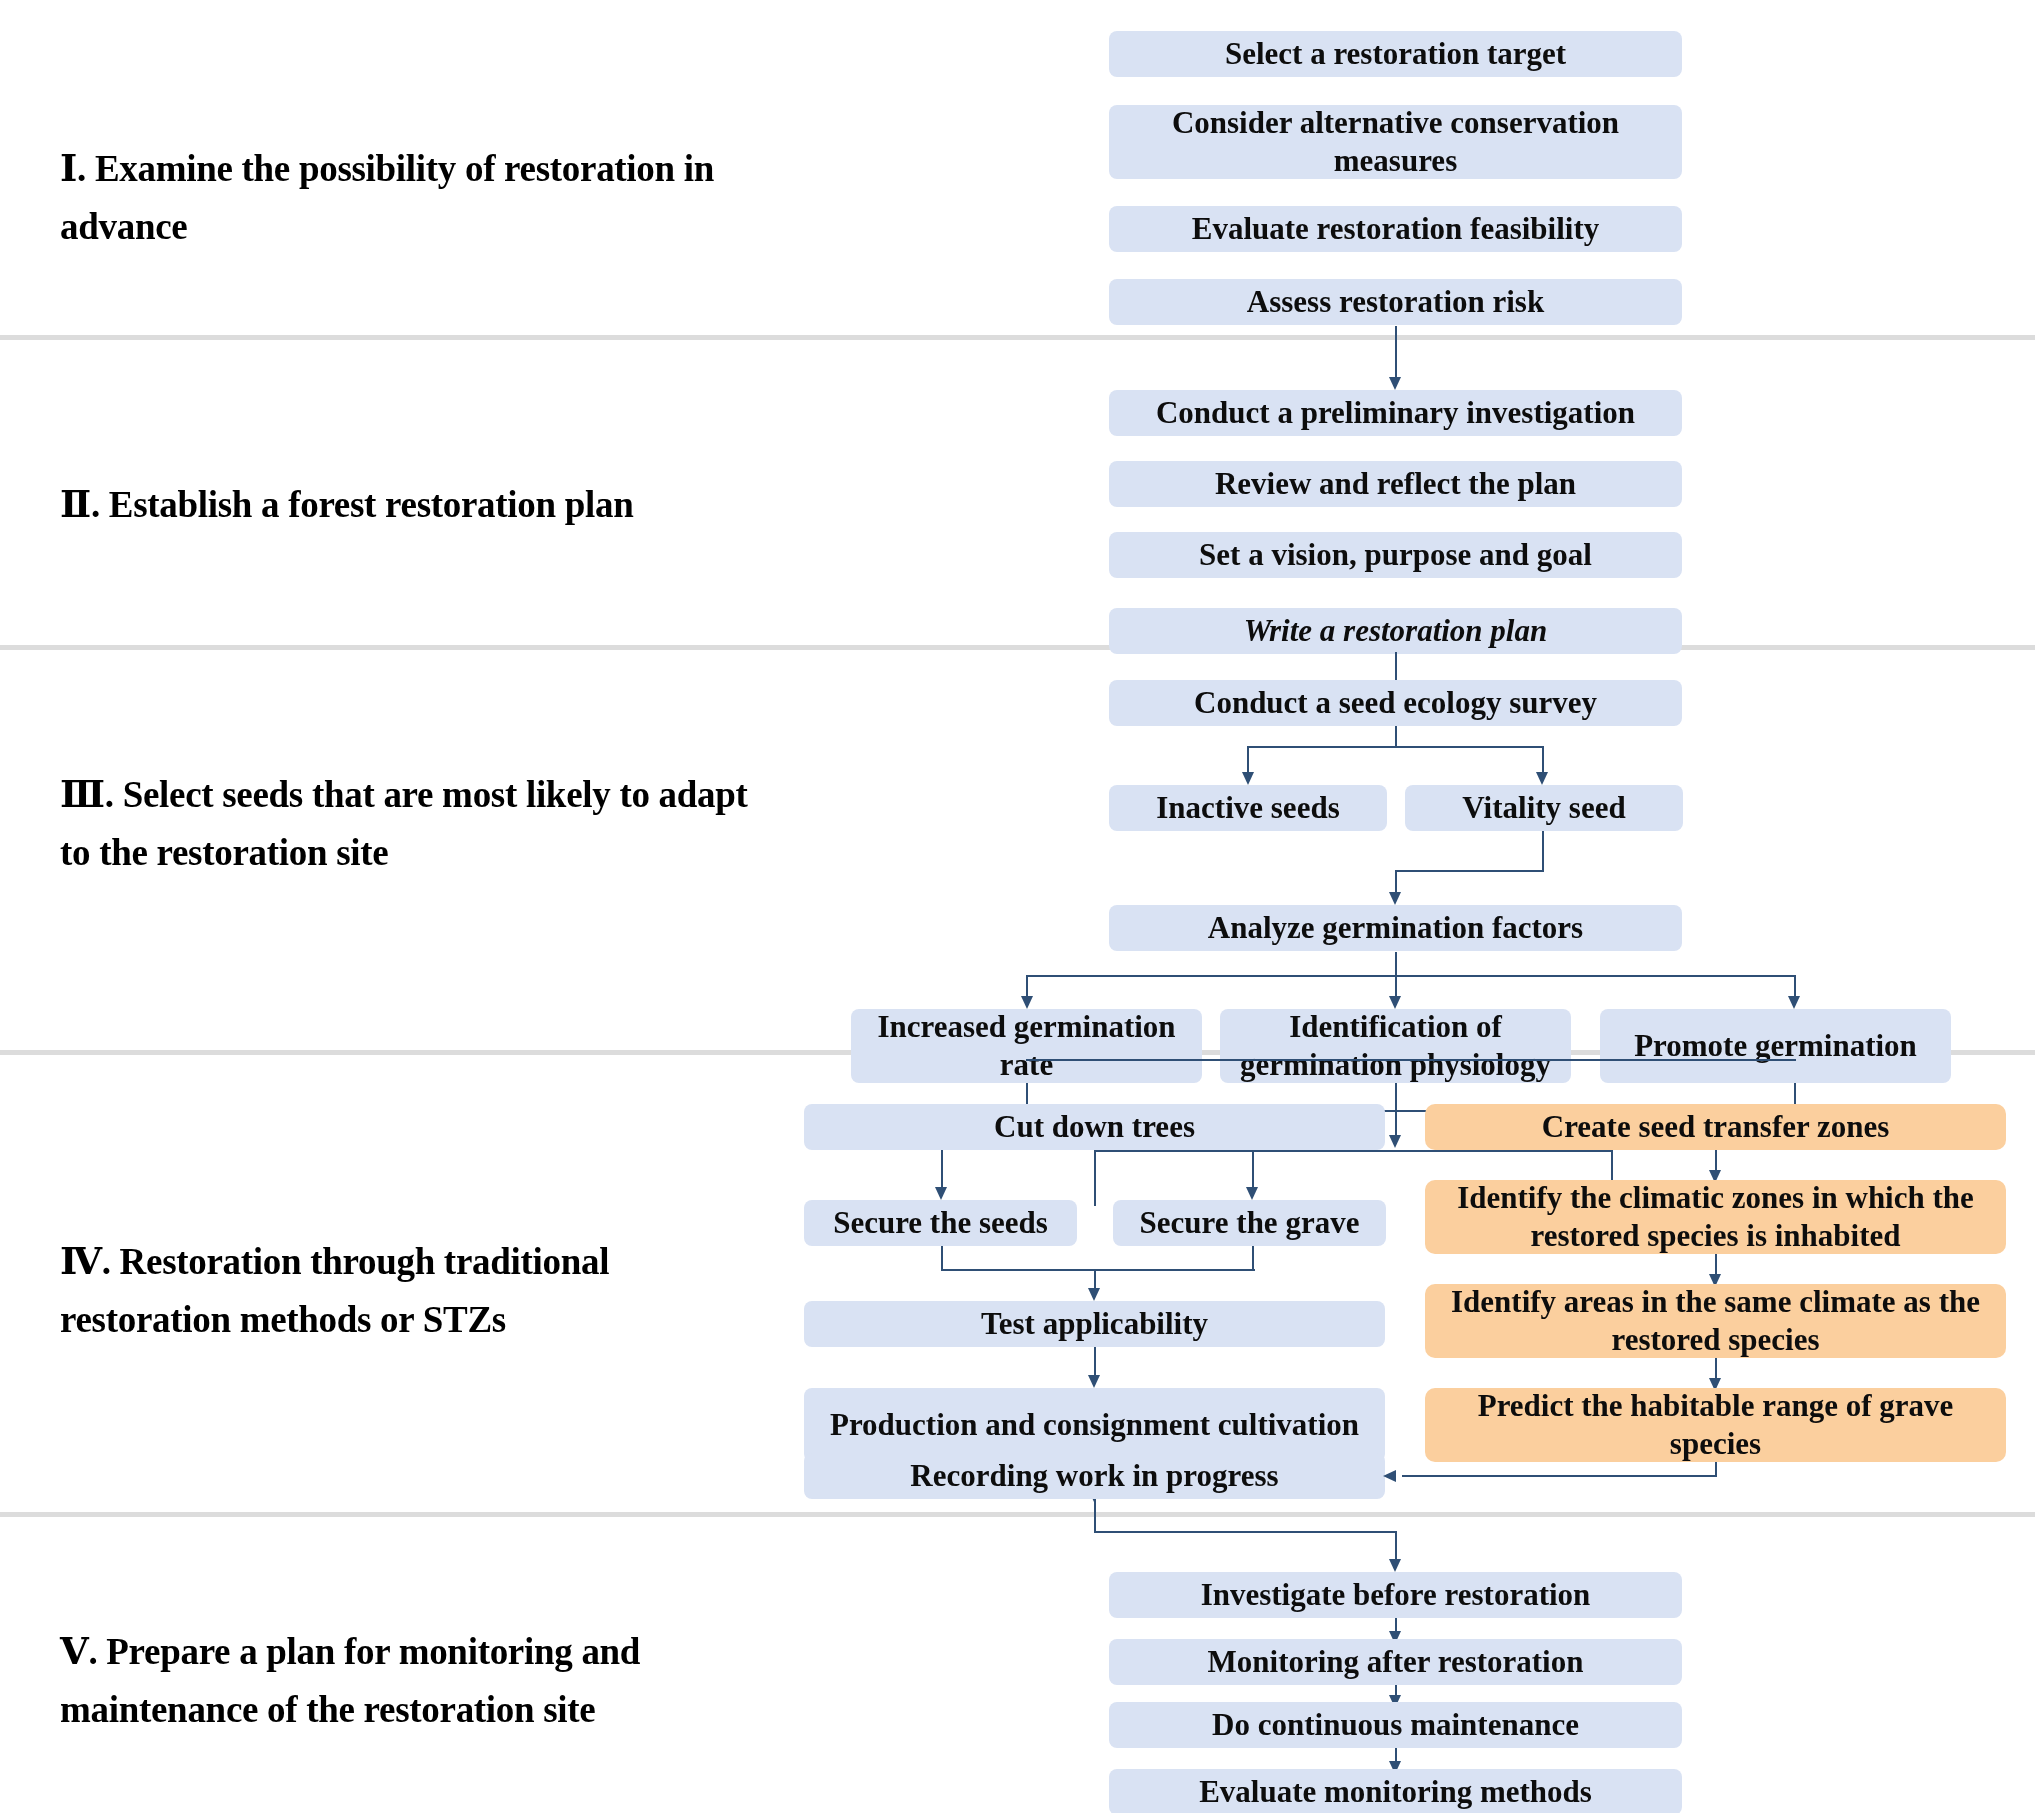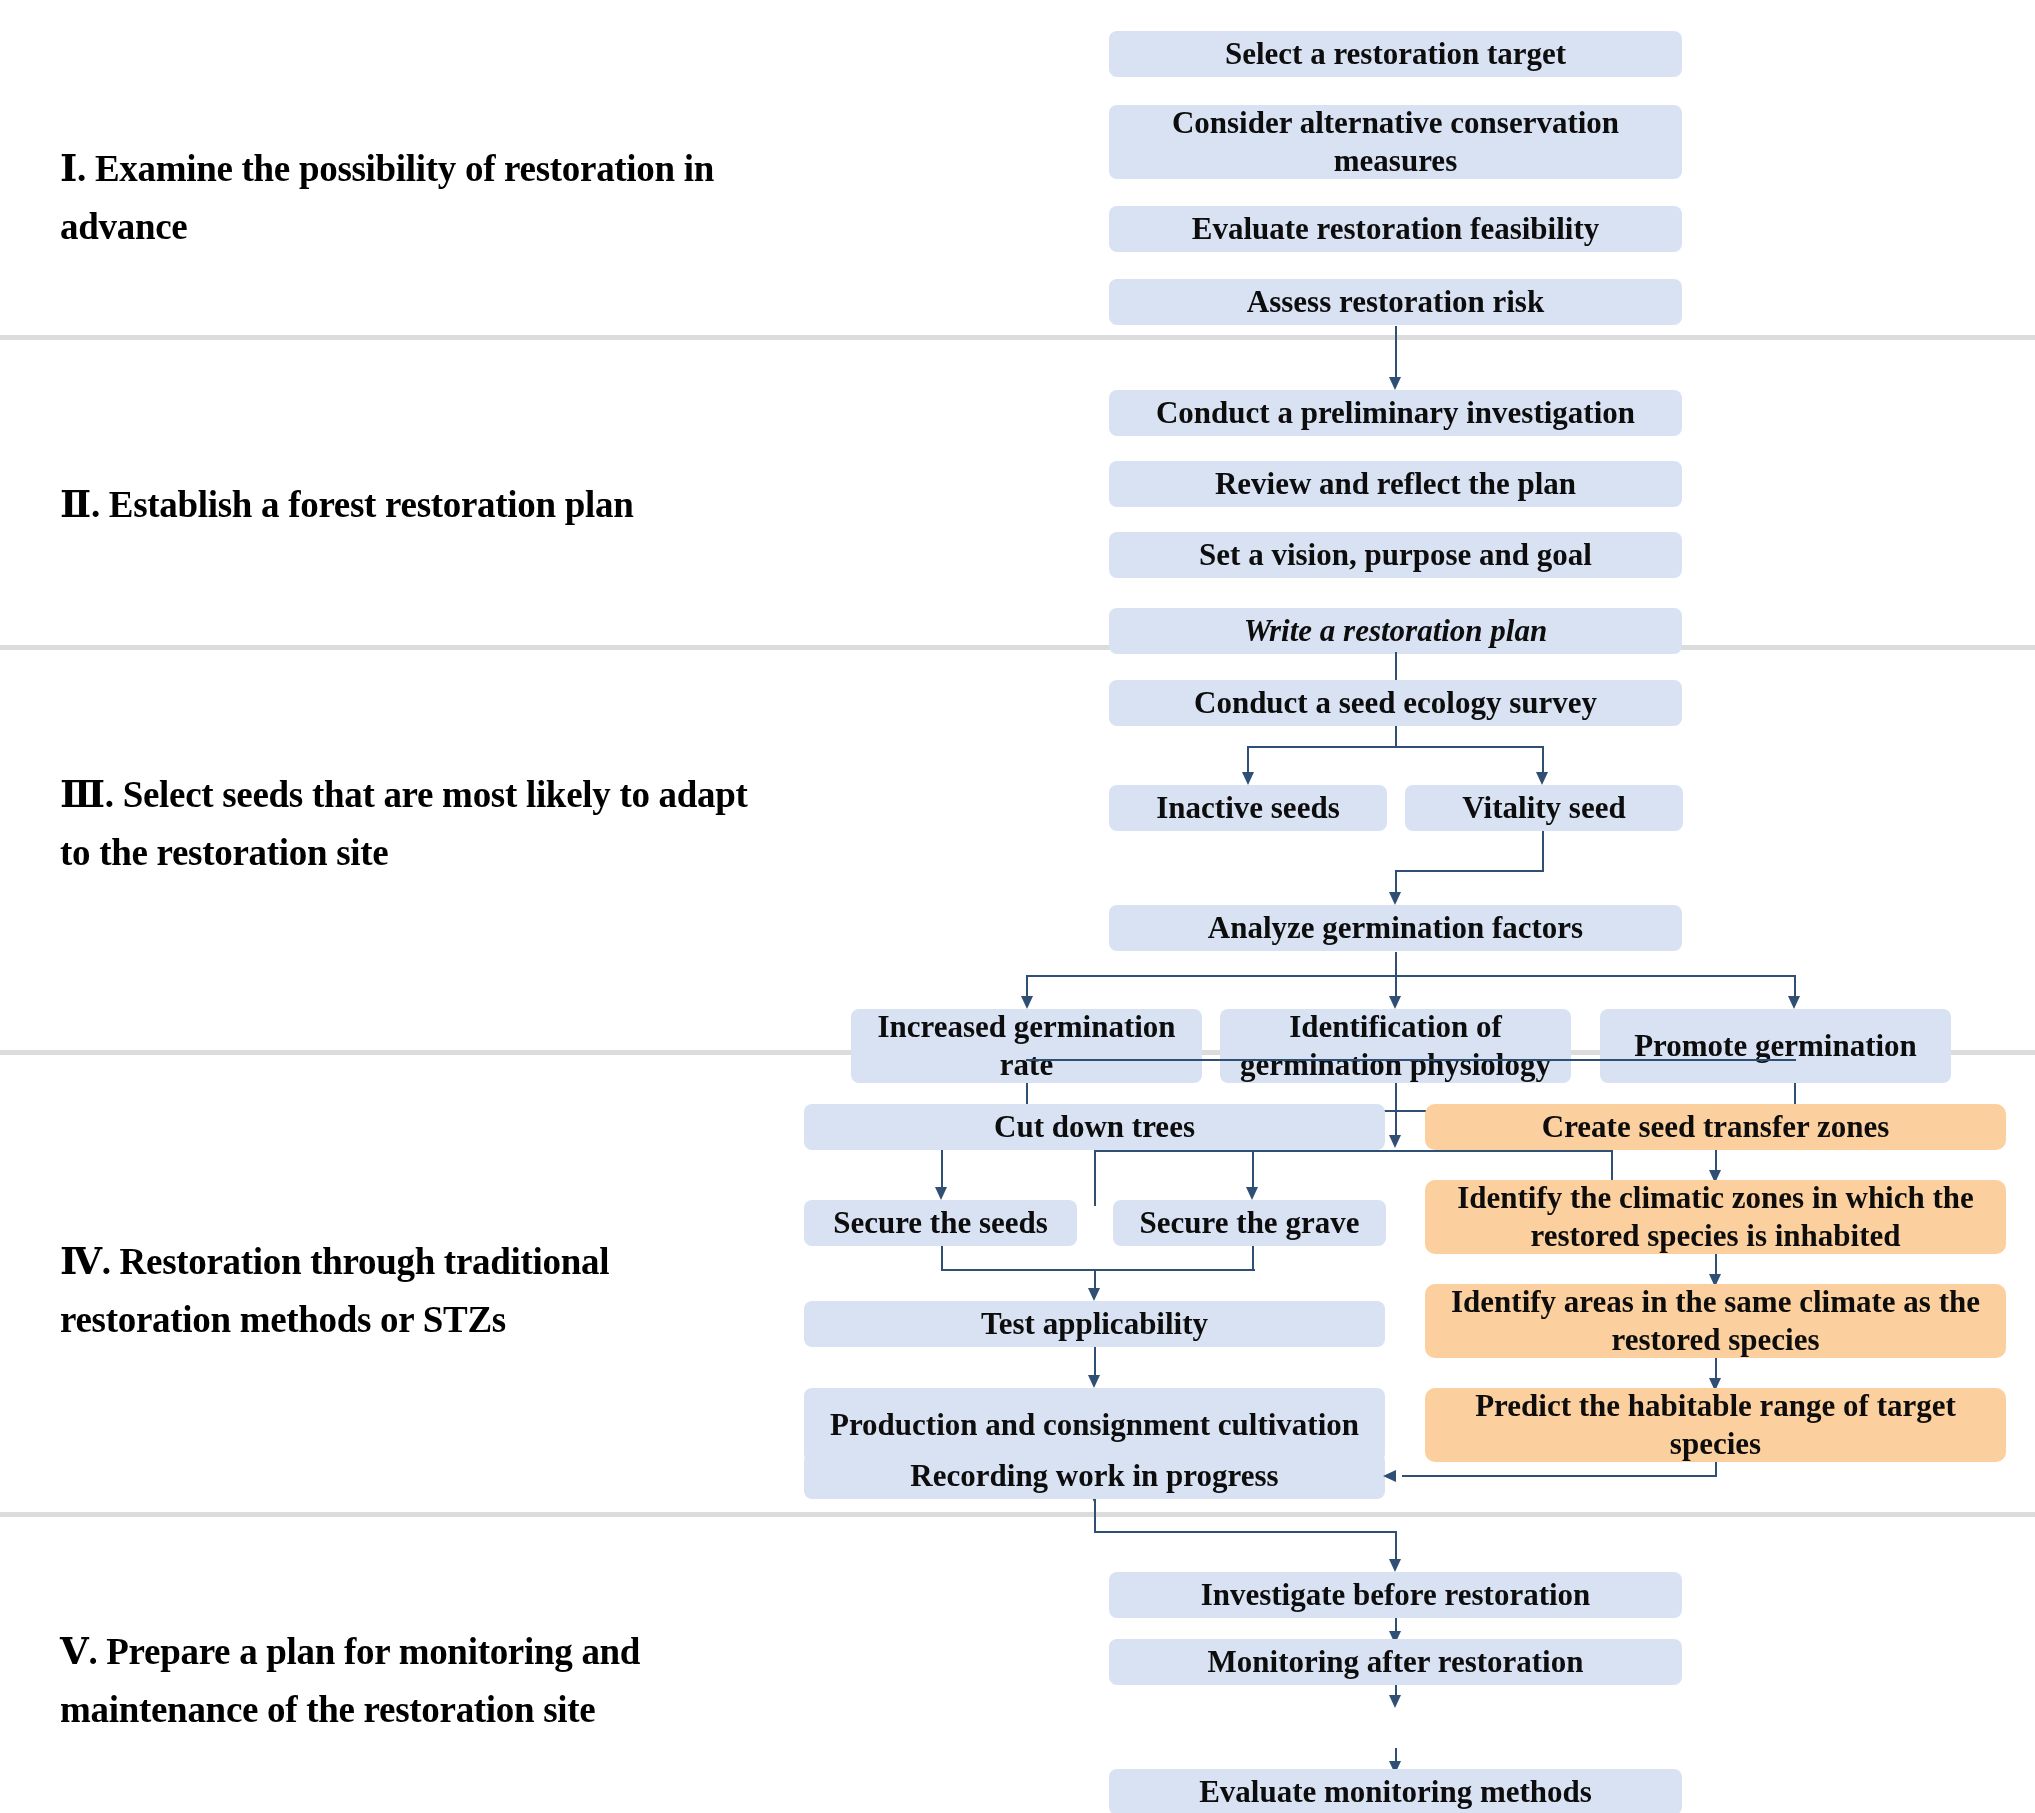--- a/index.html
+++ b/index.html
@@ -201,41 +201,42 @@
   <div class="box orange" style="left:1425px;top:1180px;width:581px;height:74px;">Identify the climatic zones in which the restored species is inhabited</div>
 
   <div class="vline" style="left:1715px;top:1254px;height:26px;"></div>
   <div class="arrowdown" style="left:1709px;top:1274px;"></div>
 
   <div class="box orange" style="left:1425px;top:1284px;width:581px;height:74px;">Identify areas in the same climate as the restored species</div>
 
   <div class="vline" style="left:1715px;top:1358px;height:26px;"></div>
   <div class="arrowdown" style="left:1709px;top:1378px;"></div>
 
-  <div class="box orange" style="left:1425px;top:1388px;width:581px;height:74px;">Predict the habitable range of target species</div>
+  <div class="box orange" style="left:1425px;top:1388px;width:581px;height:74px;">Predict the habitable range of grave species</div>
 
   <div class="vline" style="left:1715px;top:1462px;height:15px;"></div>
   <div class="hline" style="left:1402px;top:1475px;width:315px;"></div>
   <div class="arrowleft" style="left:1383px;top:1470px;"></div>
 
   <div class="vline" style="left:1094px;top:1499px;height:34px;"></div>
   <div class="hline" style="left:1094px;top:1531px;width:302px;"></div>
   <div class="vline" style="left:1395px;top:1531px;height:31px;"></div>
   <div class="arrowdown" style="left:1389px;top:1559px;"></div>
 
   <div class="box blue" style="left:1109px;top:1572px;width:573px;height:46px;">Investigate before restoration</div>
 
   <div class="vline" style="left:1395px;top:1618px;height:19px;"></div>
   <div class="arrowdown" style="left:1389px;top:1631px;"></div>
 
   <div class="box blue" style="left:1109px;top:1639px;width:573px;height:46px;">Monitoring after restoration</div>
 
   <div class="vline" style="left:1395px;top:1685px;height:16px;"></div>
   <div class="arrowdown" style="left:1389px;top:1695px;"></div>
 
+  <div class="box blue" style="left:1109px;top:1702px;width:573px;height:46px;">Do continuous maintenance</div>
 
   <div class="vline" style="left:1395px;top:1748px;height:19px;"></div>
   <div class="arrowdown" style="left:1389px;top:1761px;"></div>
 
   <div class="box blue" style="left:1109px;top:1769px;width:573px;height:46px;">Evaluate monitoring methods</div>
 
 </div>
 
 
 </body></html>

